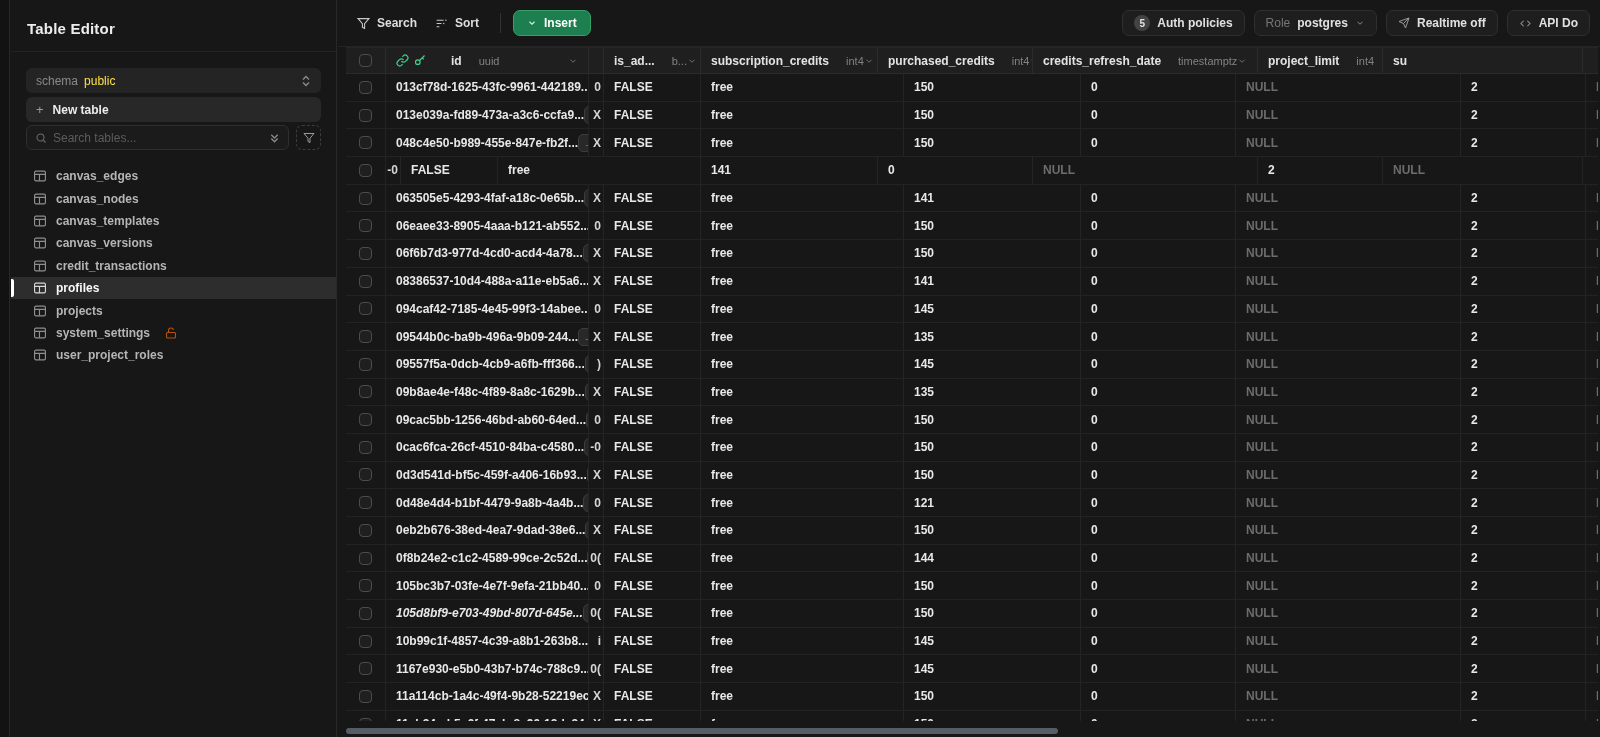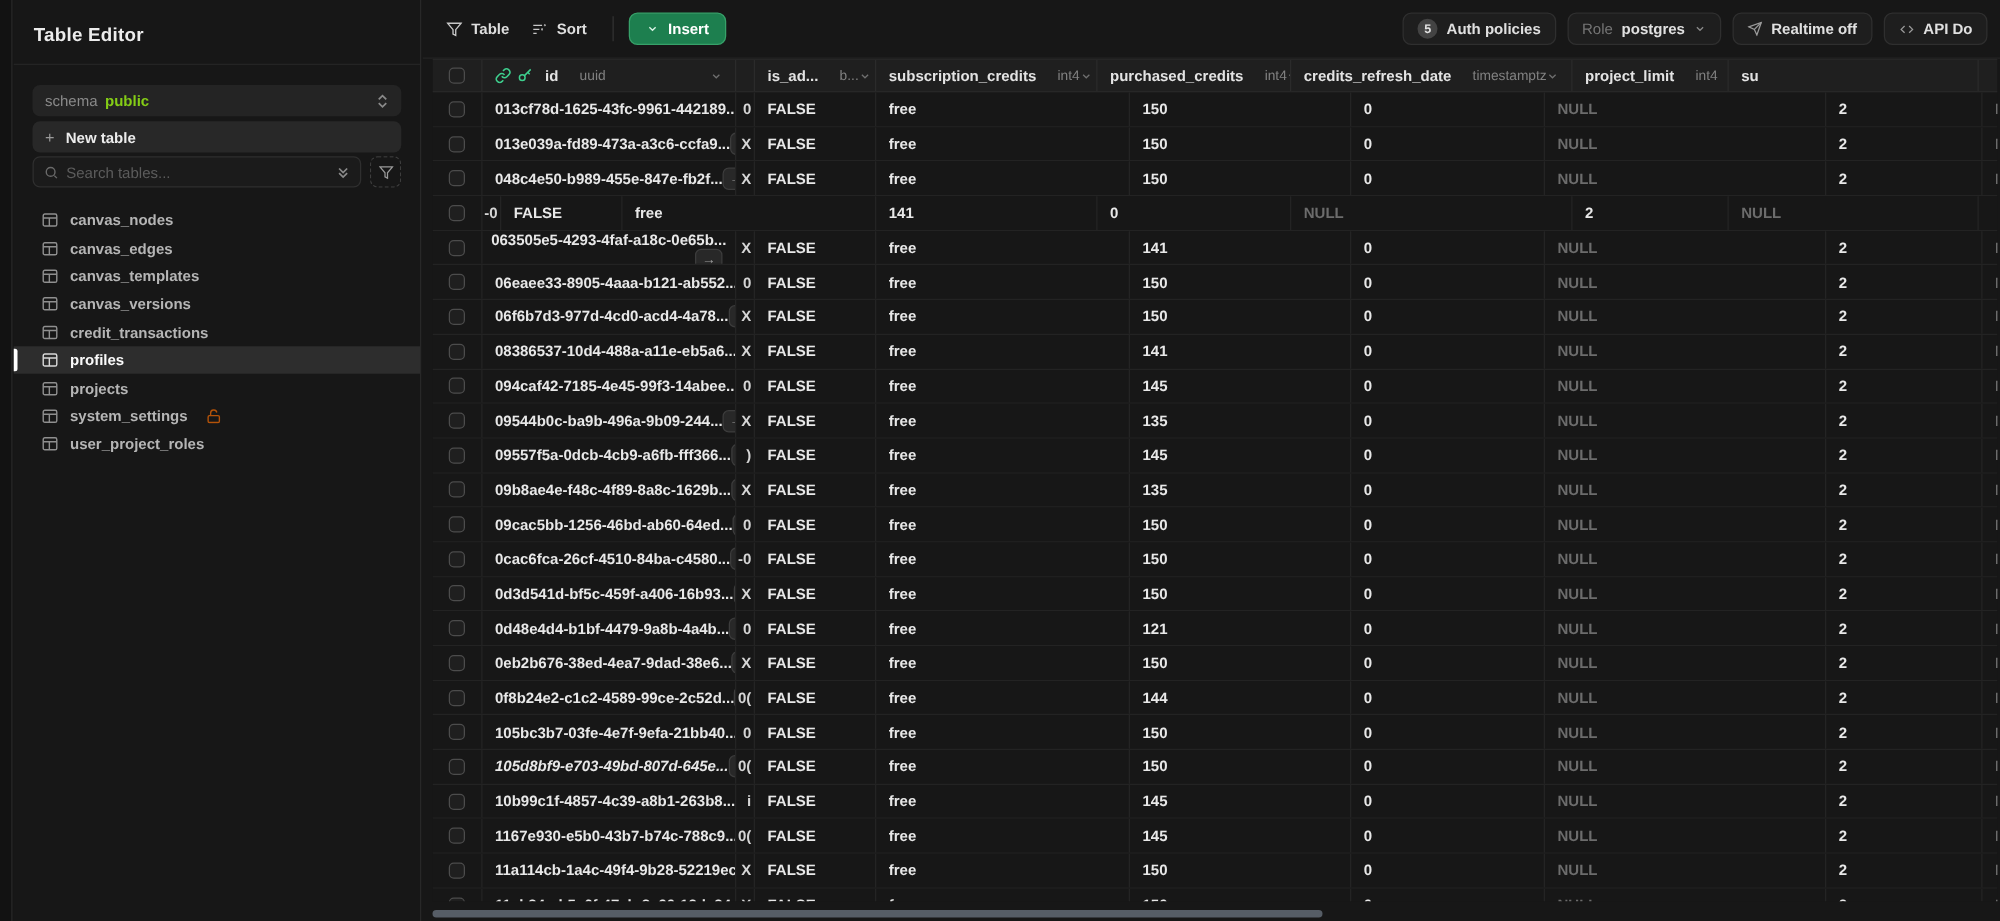--- a/index.html
+++ b/index.html
@@ -15,21 +15,21 @@
 
   
   .sidebar { position:absolute; left:11px; top:0; width:326px; height:737px;
     background:#171717; border-right:1px solid #282828; }
   .sidebar-header { padding:20px 16px 14px 16px; border-bottom:1px solid #242424; }
   .sidebar-title { font-size:15px; font-weight:700; color:#ececec; letter-spacing:.2px; }
   .sidebar-body { padding:16px 15px 0 15px; }
   .schema-select { display:flex; align-items:center; height:25px; background:#242424;
     border-radius:6px; padding:0 10px; gap:6px; cursor:pointer; }
   .schema-select .lbl { font-size:12px; color:#8a8a8a; }
-  .schema-select .val { font-size:12px; font-weight:700; color:#84cc16; }
+  .schema-select .val { font-size:12px; font-weight:400; color:#fde047; }
   .schema-select .unfold { margin-left:auto; color:#8a8a8a; }
   .new-table-btn { display:flex; align-items:center; height:25px; background:#282828;
     border-radius:6px; padding:0 10px; gap:9px; margin-top:4px; cursor:pointer; }
   .new-table-btn .plus { color:#9a9a9a; font-size:13px; line-height:1; }
   .new-table-btn .txt { font-size:12px; font-weight:700; color:#ececec; }
   .search-row { display:flex; gap:7px; margin-top:3px; }
   .search-box { flex:1; display:flex; align-items:center; height:25px;
     border:1px solid #2f2f2f; border-radius:6px; padding:0 8px; gap:6px; background:#1b1b1b; }
   .search-box input { flex:1; background:transparent; border:none; outline:none;
     font-family:"Liberation Sans",sans-serif; font-size:12px; color:#cfcfcf; }
@@ -135,28 +135,28 @@
             <path d="M22 3H2l8 9.46V19l4 2v-8.54z"></path>
           </svg>
       </div>
     </div>
     <div class="table-list">
         <div class="table-item">
           <svg width="14" height="14" viewBox="0 0 16 16" fill="none" stroke="#8f8f8f" stroke-width="1.3">
             <rect x="1.8" y="2.5" width="12.4" height="11" rx="1.5"></rect>
             <path d="M1.8 6.2h12.4M7.4 6.2v7.3"></path>
           </svg>
-          <div class="t-label">canvas_nodes</div>
+          <div class="t-label">canvas_edges</div>
         </div>
         <div class="table-item">
           <svg width="14" height="14" viewBox="0 0 16 16" fill="none" stroke="#8f8f8f" stroke-width="1.3">
             <rect x="1.8" y="2.5" width="12.4" height="11" rx="1.5"></rect>
             <path d="M1.8 6.2h12.4M7.4 6.2v7.3"></path>
           </svg>
-          <div class="t-label">canvas_edges</div>
+          <div class="t-label">canvas_nodes</div>
         </div>
         <div class="table-item">
           <svg width="14" height="14" viewBox="0 0 16 16" fill="none" stroke="#8f8f8f" stroke-width="1.3">
             <rect x="1.8" y="2.5" width="12.4" height="11" rx="1.5"></rect>
             <path d="M1.8 6.2h12.4M7.4 6.2v7.3"></path>
           </svg>
           <div class="t-label">canvas_templates</div>
         </div>
         <div class="table-item">
           <svg width="14" height="14" viewBox="0 0 16 16" fill="none" stroke="#8f8f8f" stroke-width="1.3">
@@ -207,21 +207,21 @@
       </div>
   </div>
 </aside>
 
 <main class="main">
   <div class="toolbar">
     <div class="tb-ghost">
       <svg width="13" height="13" viewBox="0 0 24 24" fill="none" stroke="#c7c7c7" stroke-width="2">
           <path d="M22 3H2l8 9.46V19l4 2v-8.54z"></path>
         </svg>
-      <span class="g-txt">Table</span>
+      <span class="g-txt">Search</span>
     </div>
     <div class="tb-ghost">
       <svg width="13" height="13" viewBox="0 0 24 24" fill="none" stroke="#c7c7c7" stroke-width="2">
           <path d="M3 6h13M3 12h9M3 18h5"></path>
           <circle cx="20" cy="6" r="0.5"></circle>
           <circle cx="16" cy="12" r="0.5"></circle>
         </svg>
       <span class="g-txt">Sort</span>
     </div>
     <div class="tb-divider"></div>
@@ -268,21 +268,21 @@
         <div class="g-cell" style="width: 203px;">
           <svg width="13" height="13" viewBox="0 0 24 24" fill="none" stroke="#3ecf8e" stroke-width="2.2">
             <path d="M10 13a5 5 0 0 0 7.54.54l3-3a5 5 0 0 0-7.07-7.07l-1.72 1.71"></path>
             <path d="M14 11a5 5 0 0 0-7.54-.54l-3 3a5 5 0 0 0 7.07 7.07l1.71-1.71"></path>
           </svg>
           <span style="width:5px"></span>
           <svg width="13" height="13" viewBox="0 0 24 24" fill="none" stroke="#3ecf8e" stroke-width="2.2">
             <circle cx="7" cy="15" r="4.2"></circle>
             <path d="m10.3 12 9.2-9.2M15 7l3 3"></path>
           </svg>
-          <span class="h-name" style="margin-left:9px">id</span>
+          <span class="h-name" style="margin-left:24px">id</span>
           <span class="h-type">uuid</span>
           <span class="h-chev">
             <svg width="10" height="10" viewBox="0 0 24 24" fill="none" stroke="#6f6f6f" stroke-width="2.4">
               <path d="m6 9 6 6 6-6"></path>
             </svg>
           </span>
         </div>
         <div class="g-cell" style="width: 15px; padding: 0px;"></div>
         <div class="g-cell" style="width: 97px;">
           <span class="h-name">is_ad...</span>
@@ -445,21 +445,21 @@
             <span class="cell-text">2</span>
           </div>
           <div class="g-cell" style="width: 200px;">
             <span class="cell-null">NULL</span>
           </div>
         </div>
         <div class="g-row">
           <div class="g-cell" style="width: 40px;">
             <div class="cb"></div>
           </div>
-          <div class="g-cell" style="width: 203px; flex-direction: column;">
+          <div class="g-cell" style="width: 203px;">
             <span class="cell-text">063505e5-4293-4faf-a18c-0e65b...</span>
             <div class="expand-btn">→</div>
           </div>
           <div class="g-cell frag-cell" style="width: 15px;">X</div>
           <div class="g-cell" style="width: 97px;">
             <span class="cell-text">FALSE</span>
           </div>
           <div class="g-cell" style="width: 203px;">
             <span class="cell-text">free</span>
           </div>

